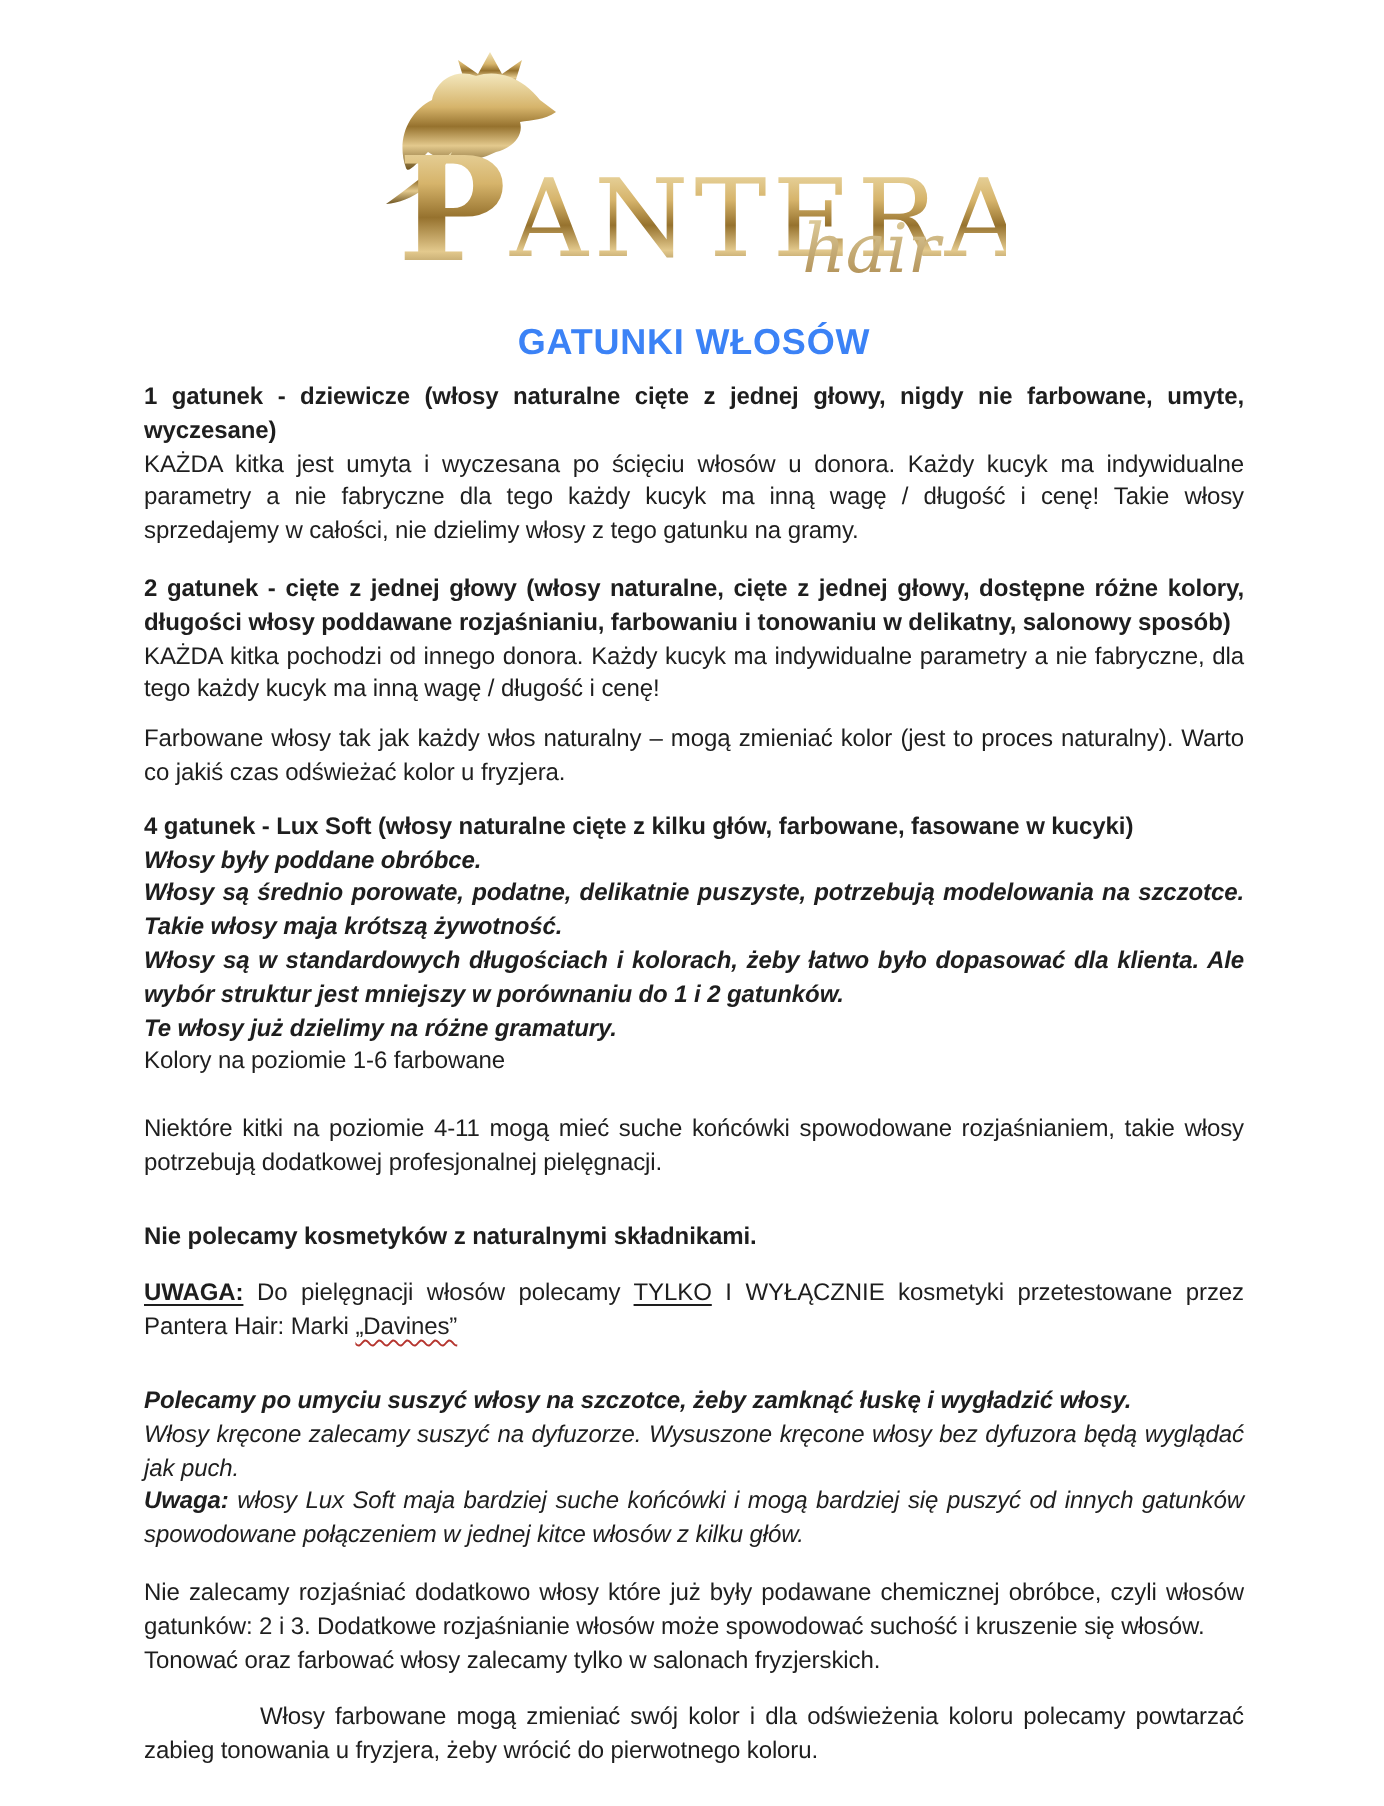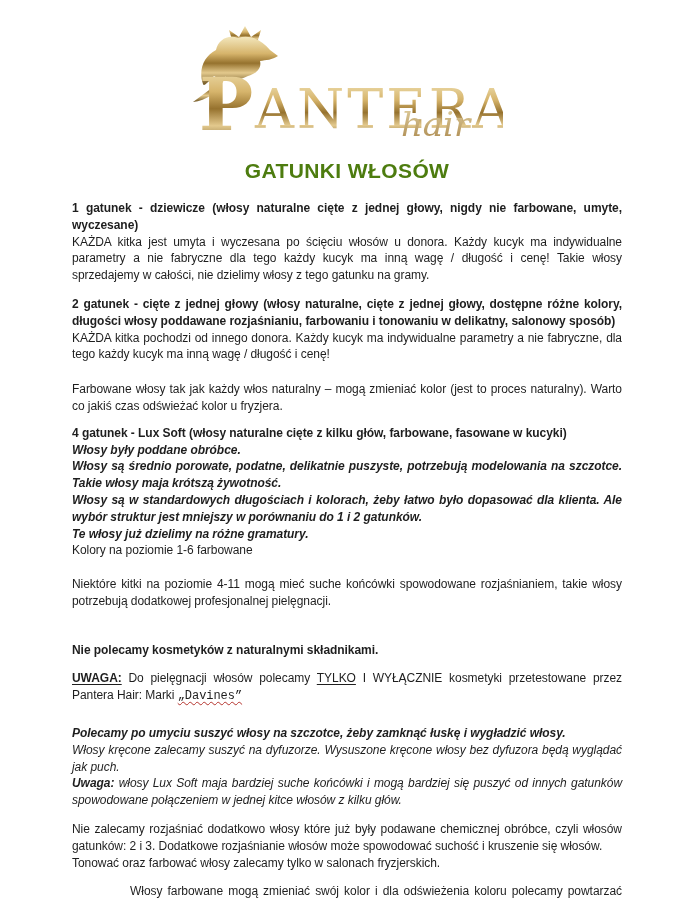--- a/index.html
+++ b/index.html
@@ -8,38 +8,37 @@
     background:#ffffff;color:#1e1e1e;
     font-family:"Liberation Sans",sans-serif;
     font-size:12px;line-height:16.8px;letter-spacing:-0.05px;
     padding:26px 70px 0 72px;position:relative;
   }
   .logo-wrap{width:312px;height:112px;margin:0 auto;display:block;}
   .lg-p{font-family:"DejaVu Serif",serif;font-size:72px;font-weight:bold;}
   .lg-rest{font-family:"DejaVu Serif",serif;font-size:54px;letter-spacing:3px;}
   .lg-hair{font-family:"DejaVu Serif",serif;font-size:34px;font-style:italic;}
   h1{
-    font-size:21px;line-height:22px;letter-spacing:0.4px;
-    text-align:center;margin:22px 0 0 0;font-weight:700;color:#4d7c0f;
+    font-size:18px;line-height:22px;letter-spacing:0.4px;
+    text-align:center;margin:22px 0 0 0;font-weight:700;color:#3b82f6;
   }
   p{margin:0;}
   .just{text-align:justify;}
   .b{font-weight:700;}
   .bi{font-weight:700;font-style:italic;}
   .u{text-decoration:underline;text-underline-offset:2px;}
   .sq{
     text-decoration:underline;text-decoration-style:wavy;
     text-decoration-color:#b5342e;text-decoration-thickness:1px;
     text-underline-offset:2px;
-    font-family:Liberation Mono, monospace;
   }
   .ti-sm{text-indent:4px;}
   .ti-tab{text-indent:58px;}
-  .mt10{margin-top:10px;} .mt12{margin-top:12px;} .mt16{margin-top:32px;}
-  .mt18{margin-top:18px;} .mt20{margin-top:20px;font-style:italic;}
+  .mt10{margin-top:10px;} .mt12{margin-top:12px;} .mt16{margin-top:20px;}
+  .mt18{margin-top:8px;} .mt20{margin-top:20px;font-style:italic;}
 </style>
 </head>
 <body>
 
 <div class="page">
 
   <svg class="logo-wrap" viewBox="0 0 312 112" aria-hidden="true">
     <defs>
       <linearGradient id="gold" x1="0" y1="0" x2="0" y2="1">
         <stop offset="0" stop-color="#f3e7bd"></stop>

